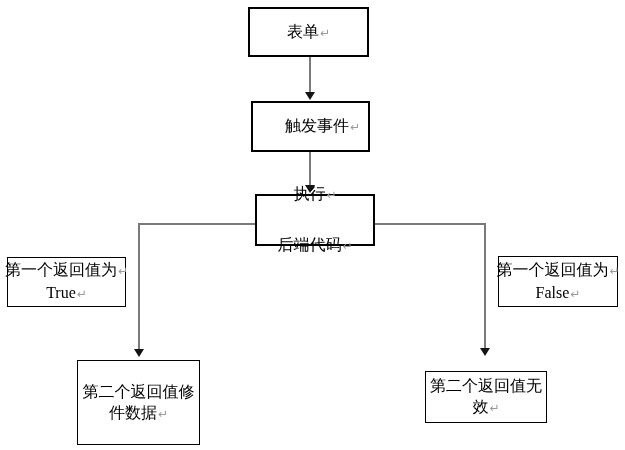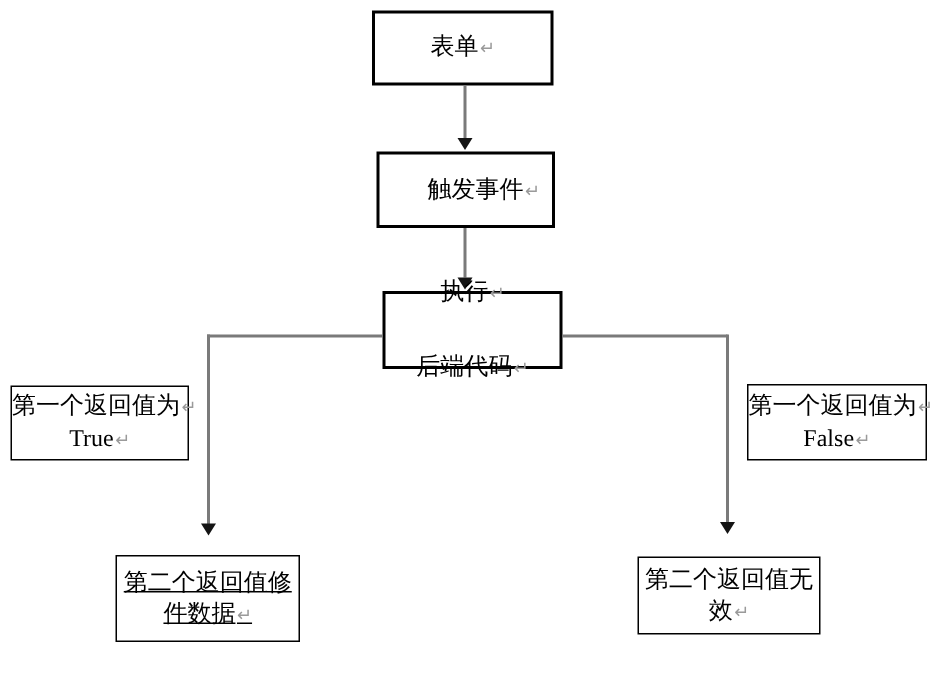--- a/index.html
+++ b/index.html
@@ -13,20 +13,21 @@
     overflow: hidden;
   }
   .box {
     position: absolute;
     background: var(--background, #ffffff);
     border: 1px solid var(--box-border, #000000);
     color: var(--text, #000000);
     display: flex;
     flex-direction: column;
     justify-content: center;
+    align-items: center;
     text-align: center;
     font-size: 16px;
     line-height: 21px;
   }
   .box.thick { border-width: 2px; }
   .bline { white-space: nowrap; }
   .mark {
     color: var(--return-mark, #9a9a9a);
     font-family: "DejaVu Sans", sans-serif;
     font-size: 12px;
@@ -41,21 +42,21 @@
     border-left: 5px solid transparent;
     border-right: 5px solid transparent;
     border-top: 8px solid var(--arrowhead, #141414);
   }
   
   #box-form-edit   { left: 248px; top: 7px;   width: 121px; height: 50px; }
   #box-trigger     { left: 251px; top: 101px; width: 119px; height: 51px; padding-left: 24px; }
   #box-execute     { left: 255px; top: 194px; width: 120px; height: 52px; gap: 28px; }
   #box-true        { left: 7px;   top: 257px; width: 119px; height: 50px; }
   #box-false       { left: 498px; top: 256px; width: 120px; height: 51px; }
-  #box-modify      { left: 77px;  top: 370px; width: 123px; height: 58px; text-decoration: underline; }
+  #box-modify      { left: 77px;  top: 360px; width: 123px; height: 85px; }
   #box-invalid     { left: 425px; top: 371px; width: 122px; height: 52px; }
   
   #c1-line  { left: 309px; top: 57px;  height: 35px; }
   #c1-head  { left: 305px; top: 92px; }
   #c2-line  { left: 309px; top: 152px; height: 33px; }
   #c2-head  { left: 305px; top: 185px; }
   #cl-h     { left: 138px; top: 223px; width: 117px; }
   #cl-v     { left: 138px; top: 223px; height: 127px; }
   #cl-head  { left: 134px; top: 349px; }
   #cr-h     { left: 375px; top: 223px; width: 110px; }

